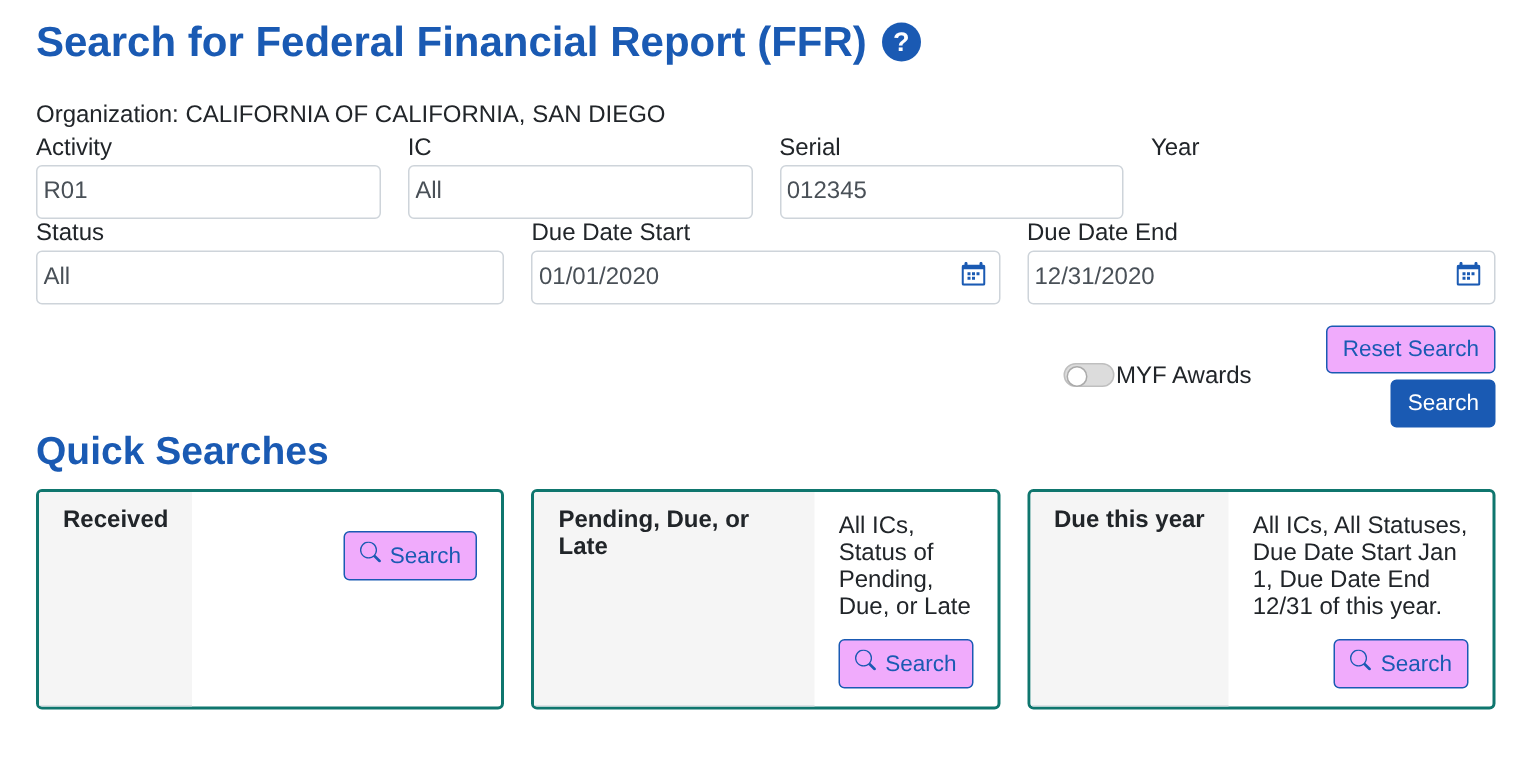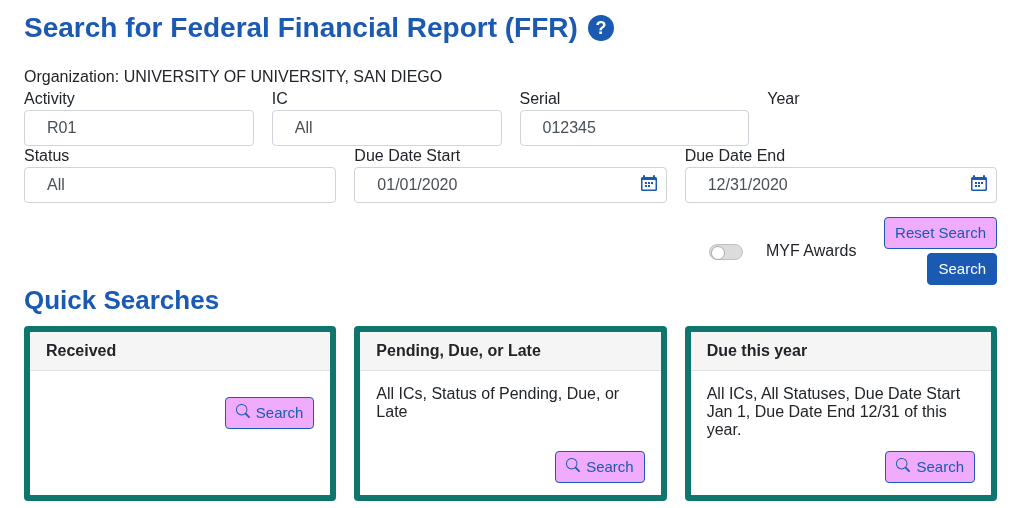--- a/index.html
+++ b/index.html
@@ -54,21 +54,21 @@
     }
     .form-group label {
       font-size: 16px;
       color: #212529;
       margin-bottom: 2px;
     }
     .form-control {
       width: 100%;
       border: 1px solid #ced4da;
       border-radius: 4px;
-      padding: 8px 22px;
+      padding: 8px 4px;
       font-size: 16px;
       color: #495057;
       background: #fff;
       outline: none;
     }
     .date-wrap {
       position: relative;
     }
     .date-wrap .calendar-icon {
       position: absolute;
@@ -79,22 +79,22 @@
       pointer-events: none;
     }
     .actions-wrap {
       display: flex;
       align-items: center;
       justify-content: space-between;
       margin-top: 14px;
     }
     .myf-area {
       display: flex;
-      align-items: flex-end;
-      gap: 23px;
+      align-items: flex-start;
+      gap: 1px;
       margin-left: 685px;
     }
     .switch {
       position: relative;
       width: 34px;
       height: 16px;
       background: #dcdcdc;
       border: 1px solid #bfbfbf;
       border-radius: 10px;
       cursor: pointer;
@@ -141,24 +141,24 @@
       font-size: 26px;
       font-weight: 700;
       margin-bottom: 10px;
     }
     .cards-row {
       display: flex;
       gap: 18px;
     }
     .card {
       flex: 1;
-      border: 6px solid #0f766e;
+      border: 2px solid #0f766e;
       border-radius: 4px;
       display: flex;
-      flex-direction: column;
+      flex-direction: row;
       overflow: hidden;
     }
     .card-header {
       background: #f5f5f5;
       border-bottom: 1px solid #dee2e6;
       padding: 10px 16px;
       font-weight: 700;
       font-size: 16px;
     }
     .card-body {
@@ -180,21 +180,21 @@
 </head>
 <body>
 
 <h1 class="page-title">
   <span>Search for Federal Financial Report (FFR)</span>
   <span class="help-icon">?</span>
 </h1>
 
 <div class="org-line">
   <span>Organization:</span>
-  <span>UNIVERSITY OF UNIVERSITY, SAN DIEGO</span>
+  <span>CALIFORNIA OF CALIFORNIA, SAN DIEGO</span>
 </div>
 
 <div class="form-row">
   <div class="form-group">
     <label>Activity</label>
     <input class="form-control" type="text" value="R01" style="">
   </div>
   <div class="form-group">
     <label>IC</label>
     <input class="form-control" type="text" value="All" style="">

